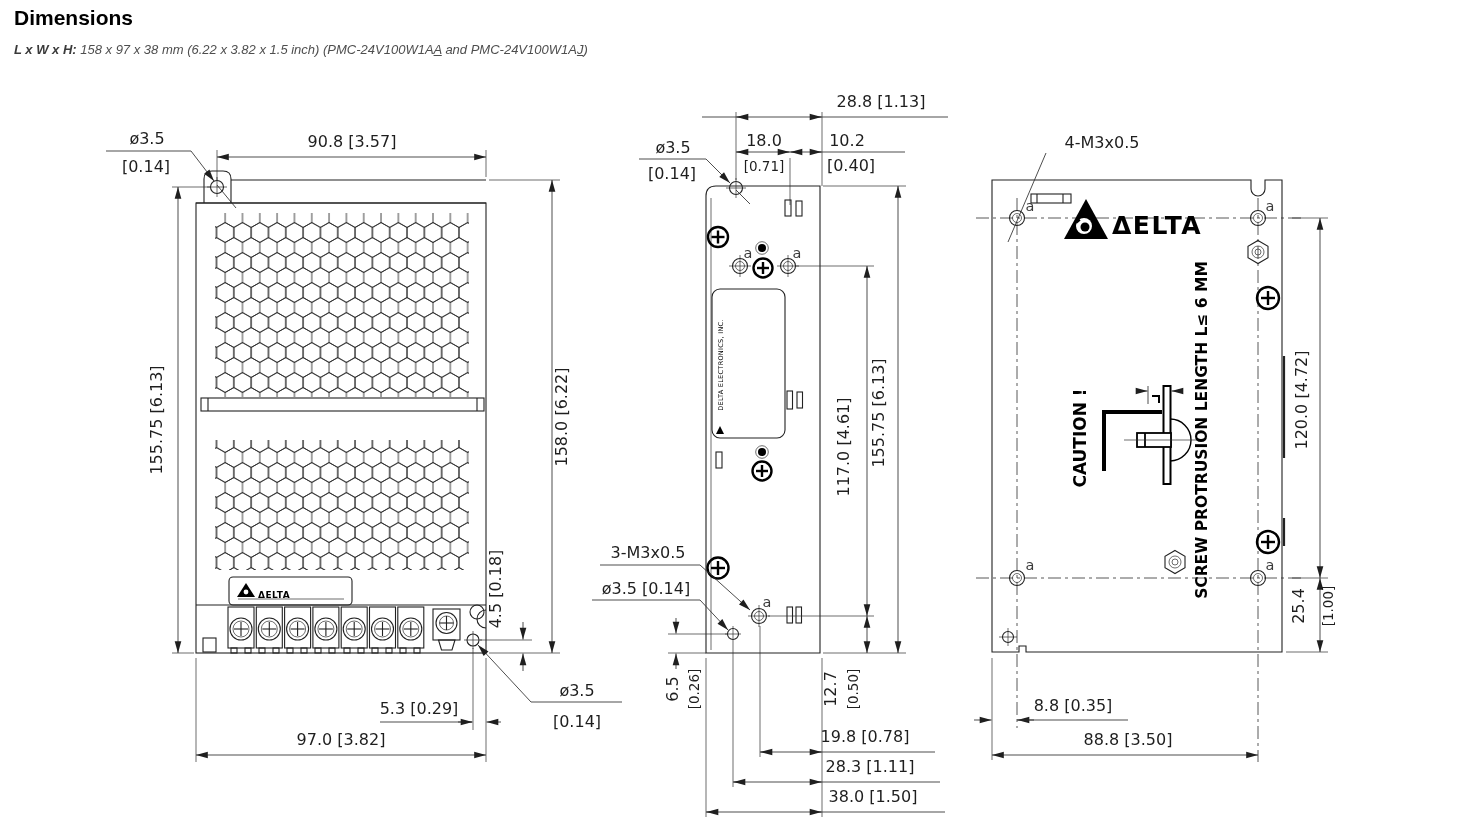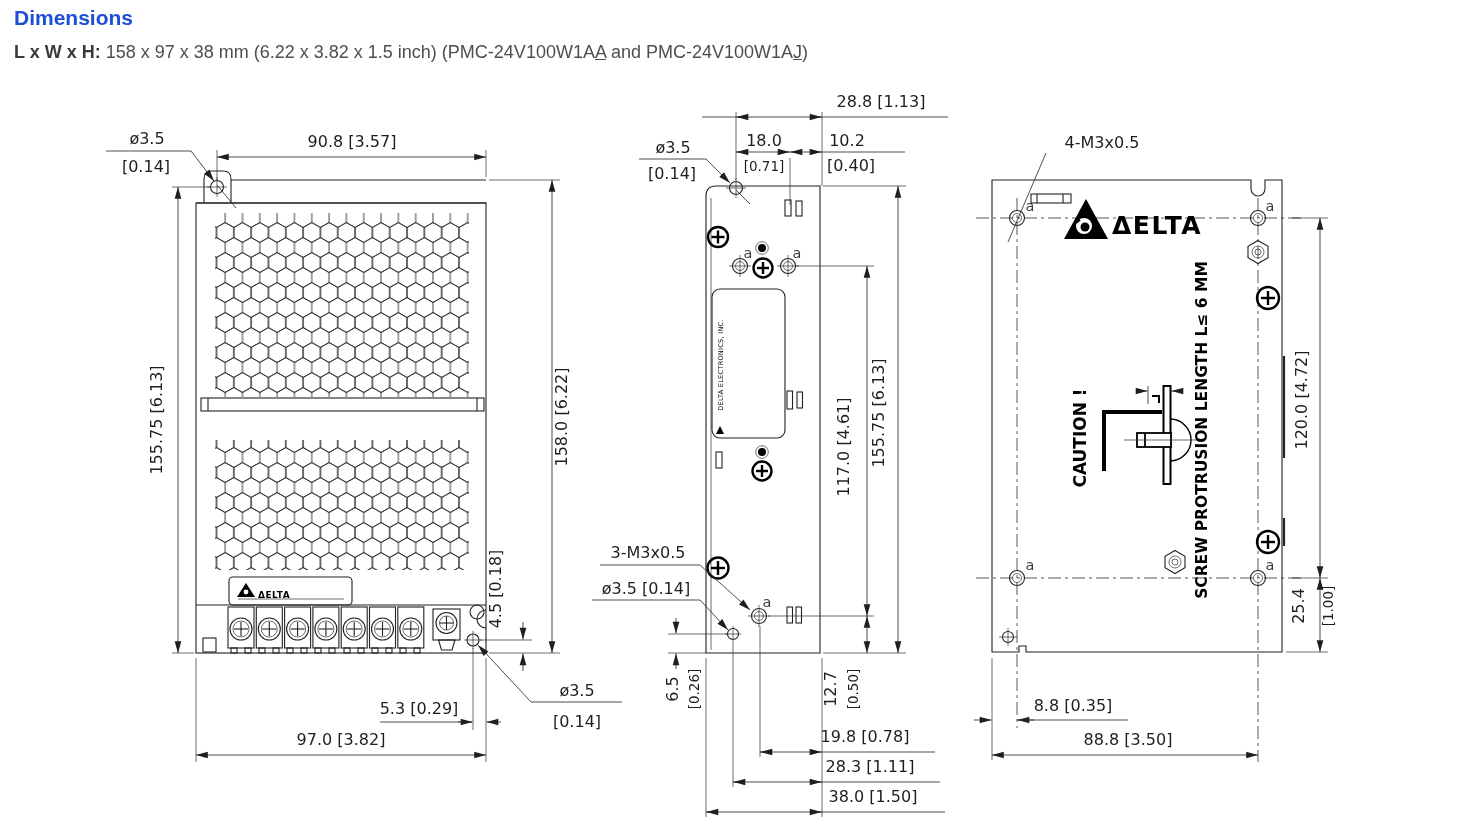--- a/index.html
+++ b/index.html
@@ -1,19 +1,19 @@
 <!DOCTYPE html>
 <html><head>
 <meta charset="utf-8">
 <style>
   html,body{margin:0;padding:0}
   body{width:1475px;height:831px;background:#fff;position:relative;overflow:hidden;
        font-family:"Liberation Sans","DejaVu Sans",sans-serif;}
-  .title{position:absolute;left:14px;top:6px;font-size:21px;font-weight:bold;color:#1d4ed8;}
-  .spec{position:absolute;left:14px;top:42px;font-size:18px;color:#4e4e4e;white-space:pre;}
+  .title{position:absolute;left:14px;top:6px;font-size:21px;font-weight:bold;color:#000000;}
+  .spec{position:absolute;left:14px;top:42px;font-size:13px;color:#4e4e4e;white-space:pre;font-style:italic;}
   .spec .b{font-weight:bold;color:#3a3a3a;}
   .spec .u{text-decoration:underline;}
   svg{position:absolute;left:0;top:0;}
   .ln{stroke:#222;stroke-width:1.1;fill:none;}
   .lnw{stroke:#222;stroke-width:1.1;fill:#fff;}
   .lnb{stroke:#000;stroke-width:2.4;fill:none;}
   .dim{stroke:#2e2e2e;stroke-width:0.85;fill:none;}
   .thn{stroke:#2e2e2e;stroke-width:0.7;fill:none;}
   .cl{stroke:#2e2e2e;stroke-width:0.8;fill:none;stroke-dasharray:13 4 3 4;}
   text{font-family:"DejaVu Sans",sans-serif;}

